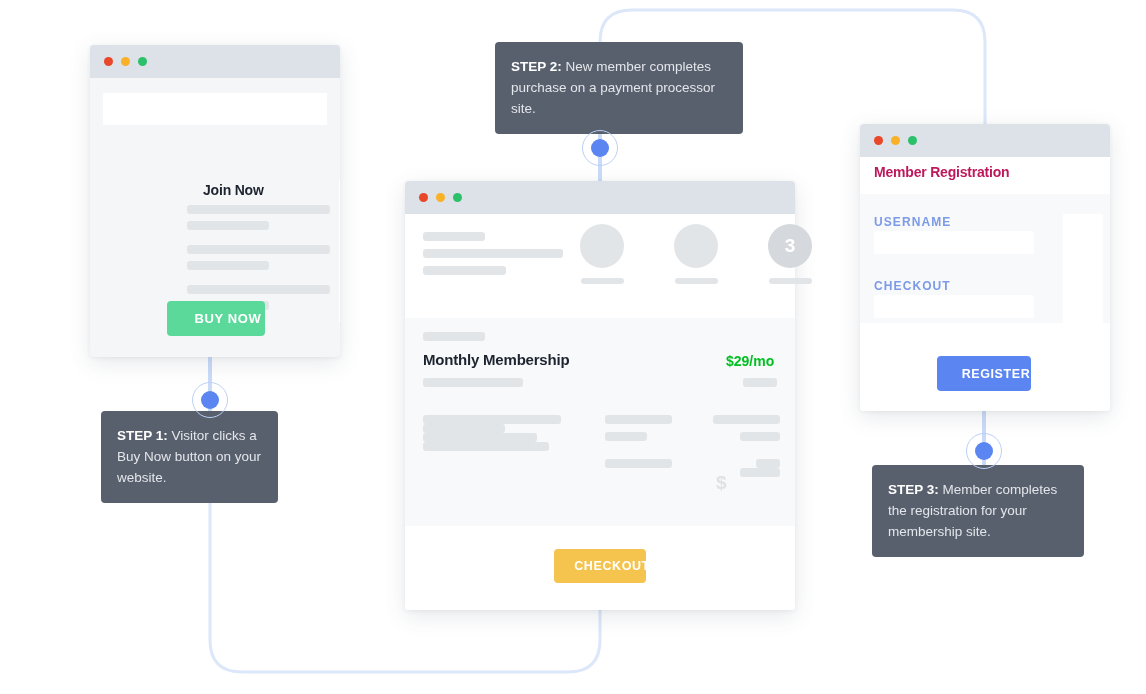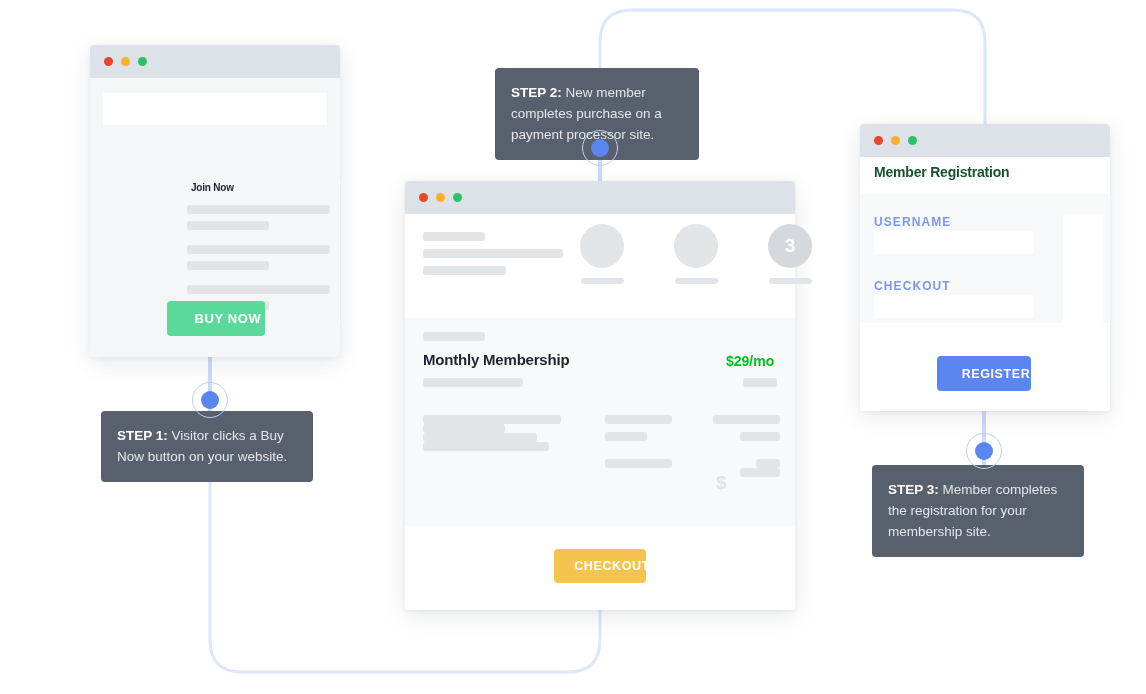--- a/index.html
+++ b/index.html
@@ -36,22 +36,22 @@
   .dot.g { background: #2cc06b; }
 
   .bar { background: #e2e5e7; border-radius: 3px; height: 9px; }
 
   
   #win-join { left: 90px; top: 45px; width: 250px; height: 312px; background:#f4f6f8; }
   #win-join .banner {
     position: absolute; left: 13px; top: 48px; width: 224px; height: 32px; background: #ffffff;
   }
   #win-join .join-title {
-    position: absolute; left: 101px; top: 137px;
-    font-size: 10px; font-weight: 700; color: #1d2430; letter-spacing: -0.2px;
+    position: absolute; left: 113px; top: 137px;
+    font-size: 14px; font-weight: 700; color: #1d2430; letter-spacing: -0.2px;
   }
   #win-join .side-card {
     position: absolute; left: 249px; top: 135px; width: 81px; height: 142px; background: #ffffff;
   }
   #win-join .bars { position: absolute; left: 97px; top: 160px; width: 143px; }
   #win-join .bars .grp { margin-bottom: 15px; }
   #win-join .bars .bar { margin-bottom: 7px; }
   #win-join .bar.w-full { width: 143px; }
   #win-join .bar.w-half { width: 82px; }
   .btn {
@@ -90,21 +90,21 @@
     background: #f5c44e; font-size: 12.5px;
   }
 
   
   #win-register { left: 860px; top: 124px; width: 250px; height: 287px; }
   #win-register .sec-white { position: absolute; left:0; top: 33px; width: 250px; height: 37px; background:#ffffff; }
   #win-register .sec-form { position: absolute; left:0; top: 70px; width: 250px; height: 268px; background:#f7f9fa; }
   #win-register .sec-foot { position: absolute; left:0; top: 199px; width: 250px; height: 88px; background:#ffffff; }
   #win-register .reg-title {
     position: absolute; left: 14px; top: 40px;
-    font-size: 14px; font-weight: 700; color: #14532d; letter-spacing: -0.2px;
+    font-size: 14px; font-weight: 700; color: #be185d; letter-spacing: -0.2px;
   }
   #win-register .flabel {
     position: absolute; left: 14px;
     font-size: 12px; font-weight: 700; color: #7c9ae8; letter-spacing: 1.1px;
   }
   #win-register .finput {
     position: absolute; left: 14px; width: 160px; height: 23px; background:#ffffff; border-radius:2px;
   }
   #win-register .lbl-user { top: 91px; }
   #win-register .in-user { top: 107px; }
@@ -120,22 +120,22 @@
   .callout {
     position: absolute;
     background: #585f6d;
     border-radius: 4px;
     color: #e3e6ea;
     font-size: 13.5px;
     line-height: 21px;
     padding: 14px 16px 15px 16px;
   }
   .callout b { color: #ffffff; font-weight: 700; }
-  #callout-1 { left: 101px; top: 411px; width: 212px; }
-  #callout-2 { left: 495px; top: 68px; width: 204px; }
+  #callout-1 { left: 101px; top: 411px; width: 177px; }
+  #callout-2 { left: 495px; top: 42px; width: 248px; }
   #callout-3 { left: 872px; top: 465px; width: 212px; }
 
   
   .marker { position: absolute; width: 36px; height: 36px; }
   .marker .ring {
     position: absolute; inset: 0; border-radius: 50%;
     border: 1.4px solid #bcd0f5; background: transparent;
   }
   .marker .core {
     position: absolute; left: 9px; top: 9px; width: 18px; height: 18px;

